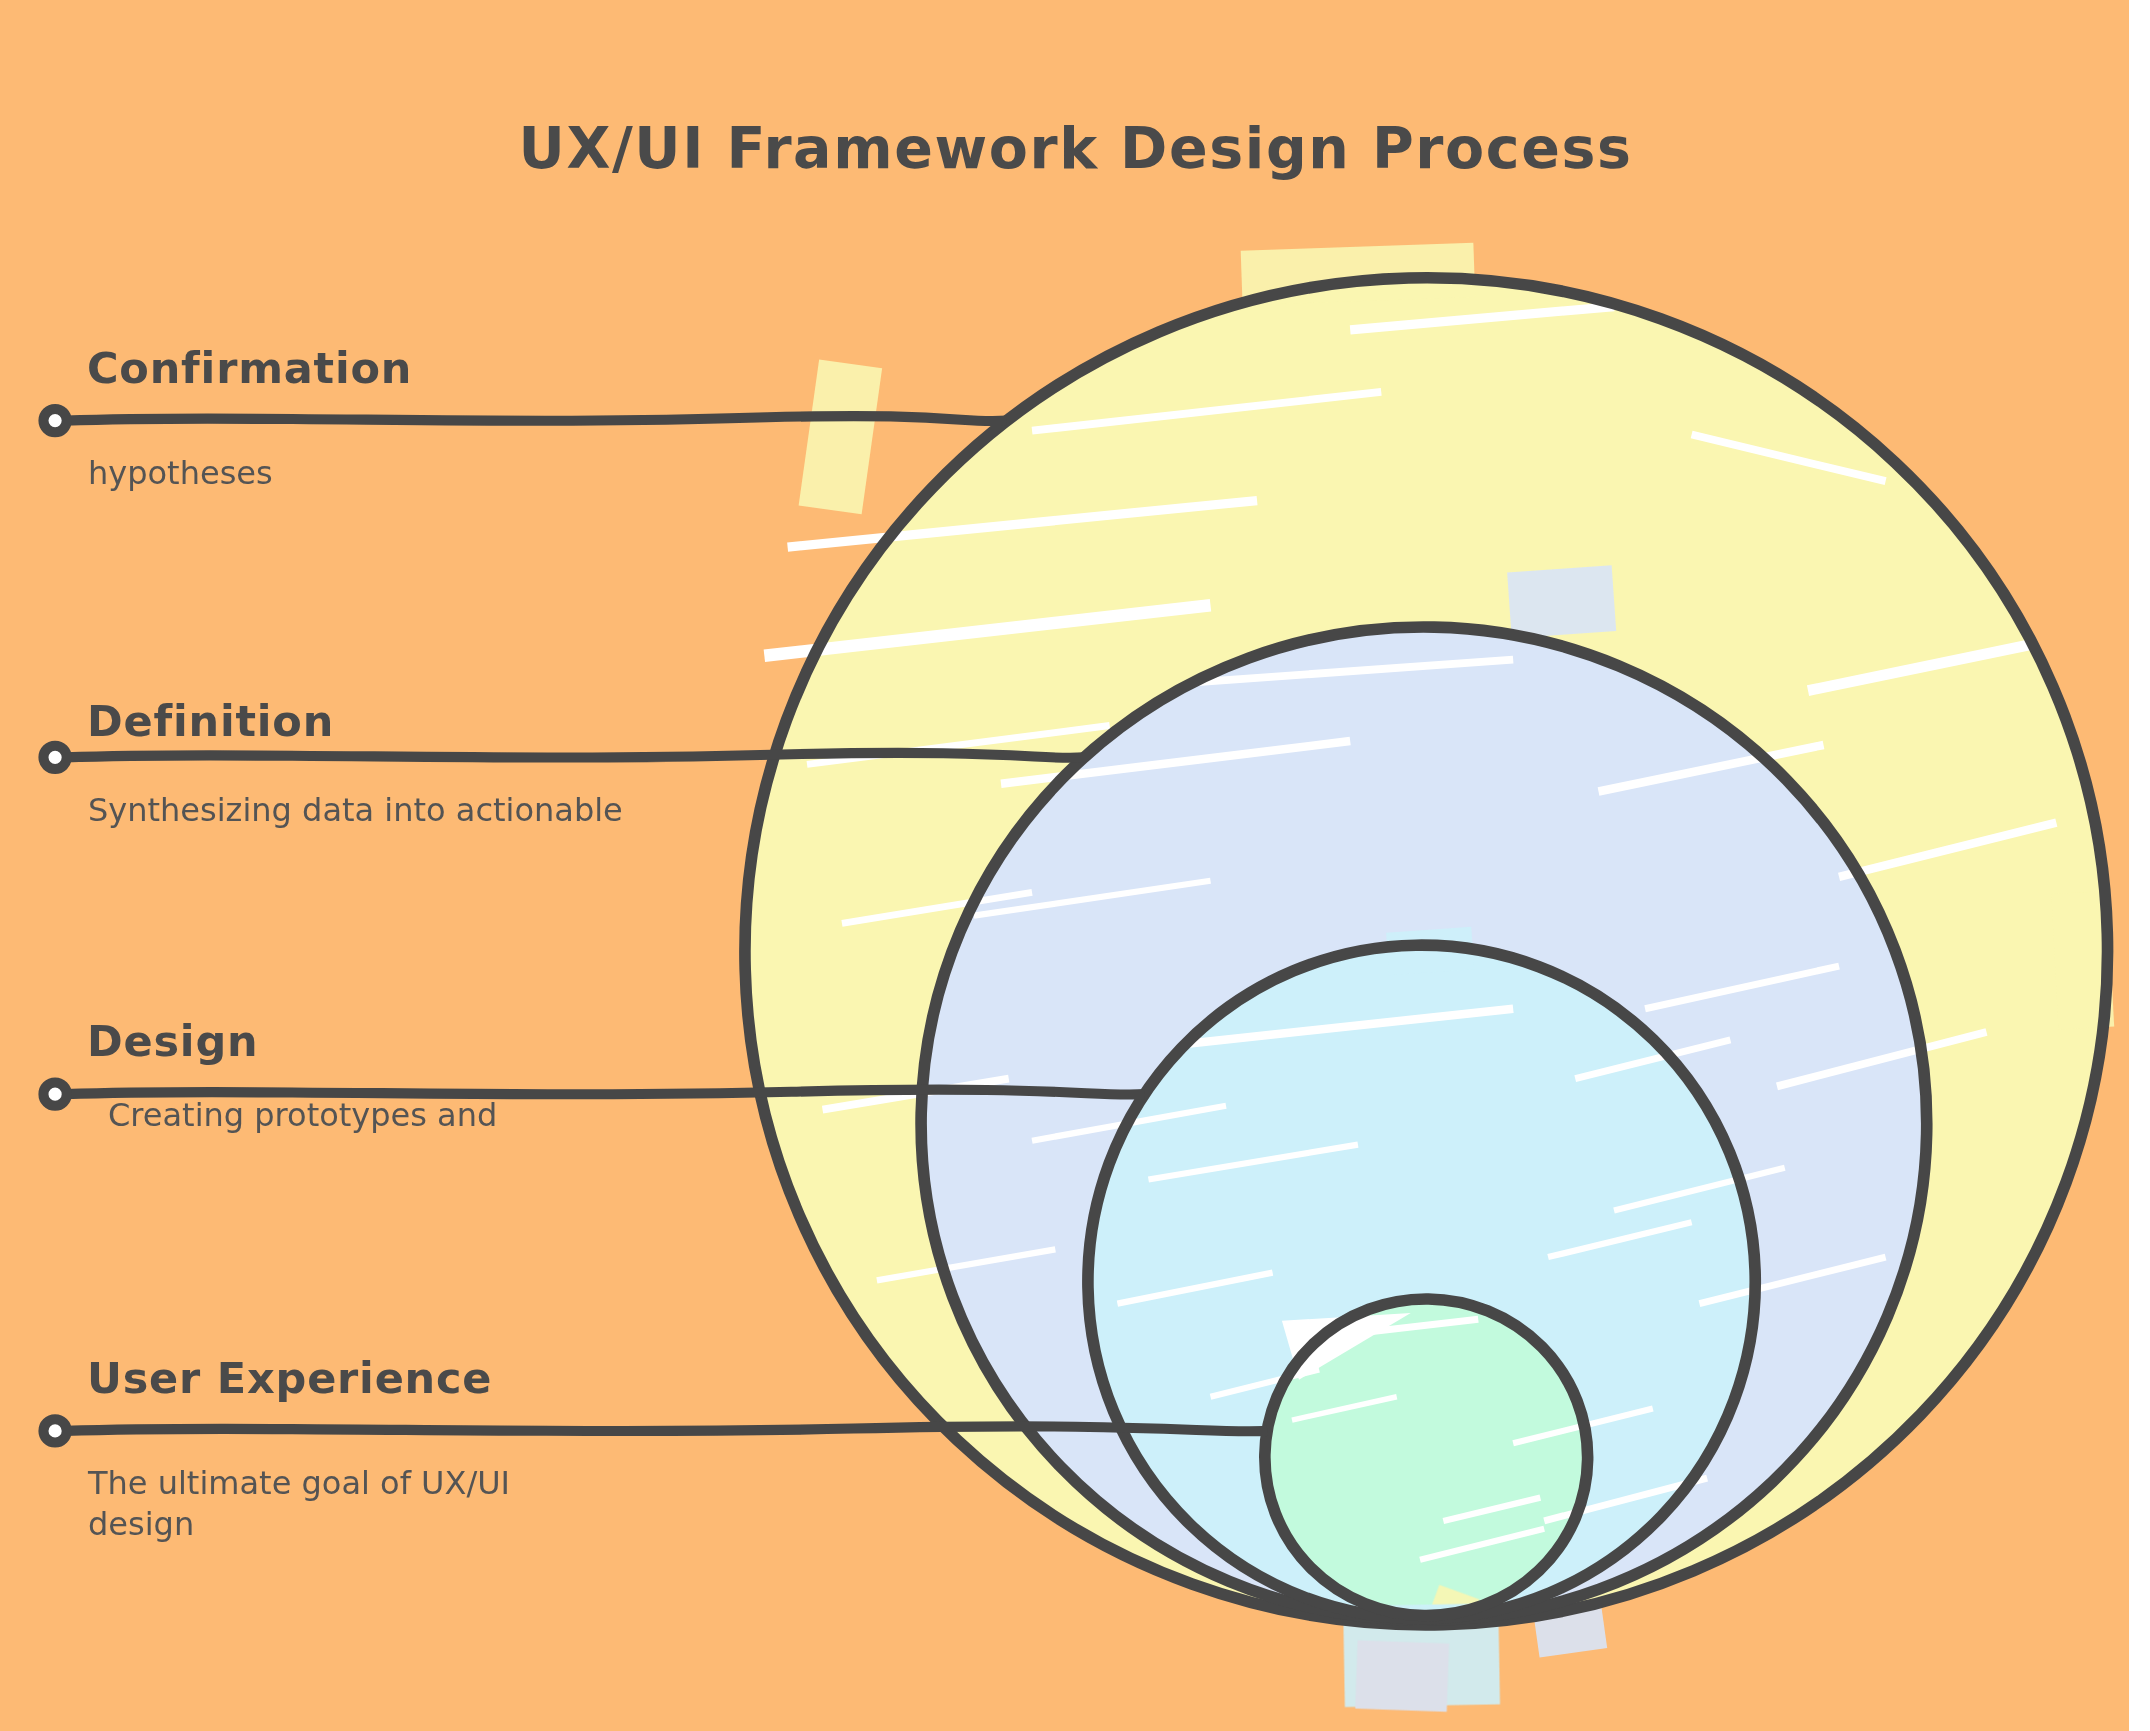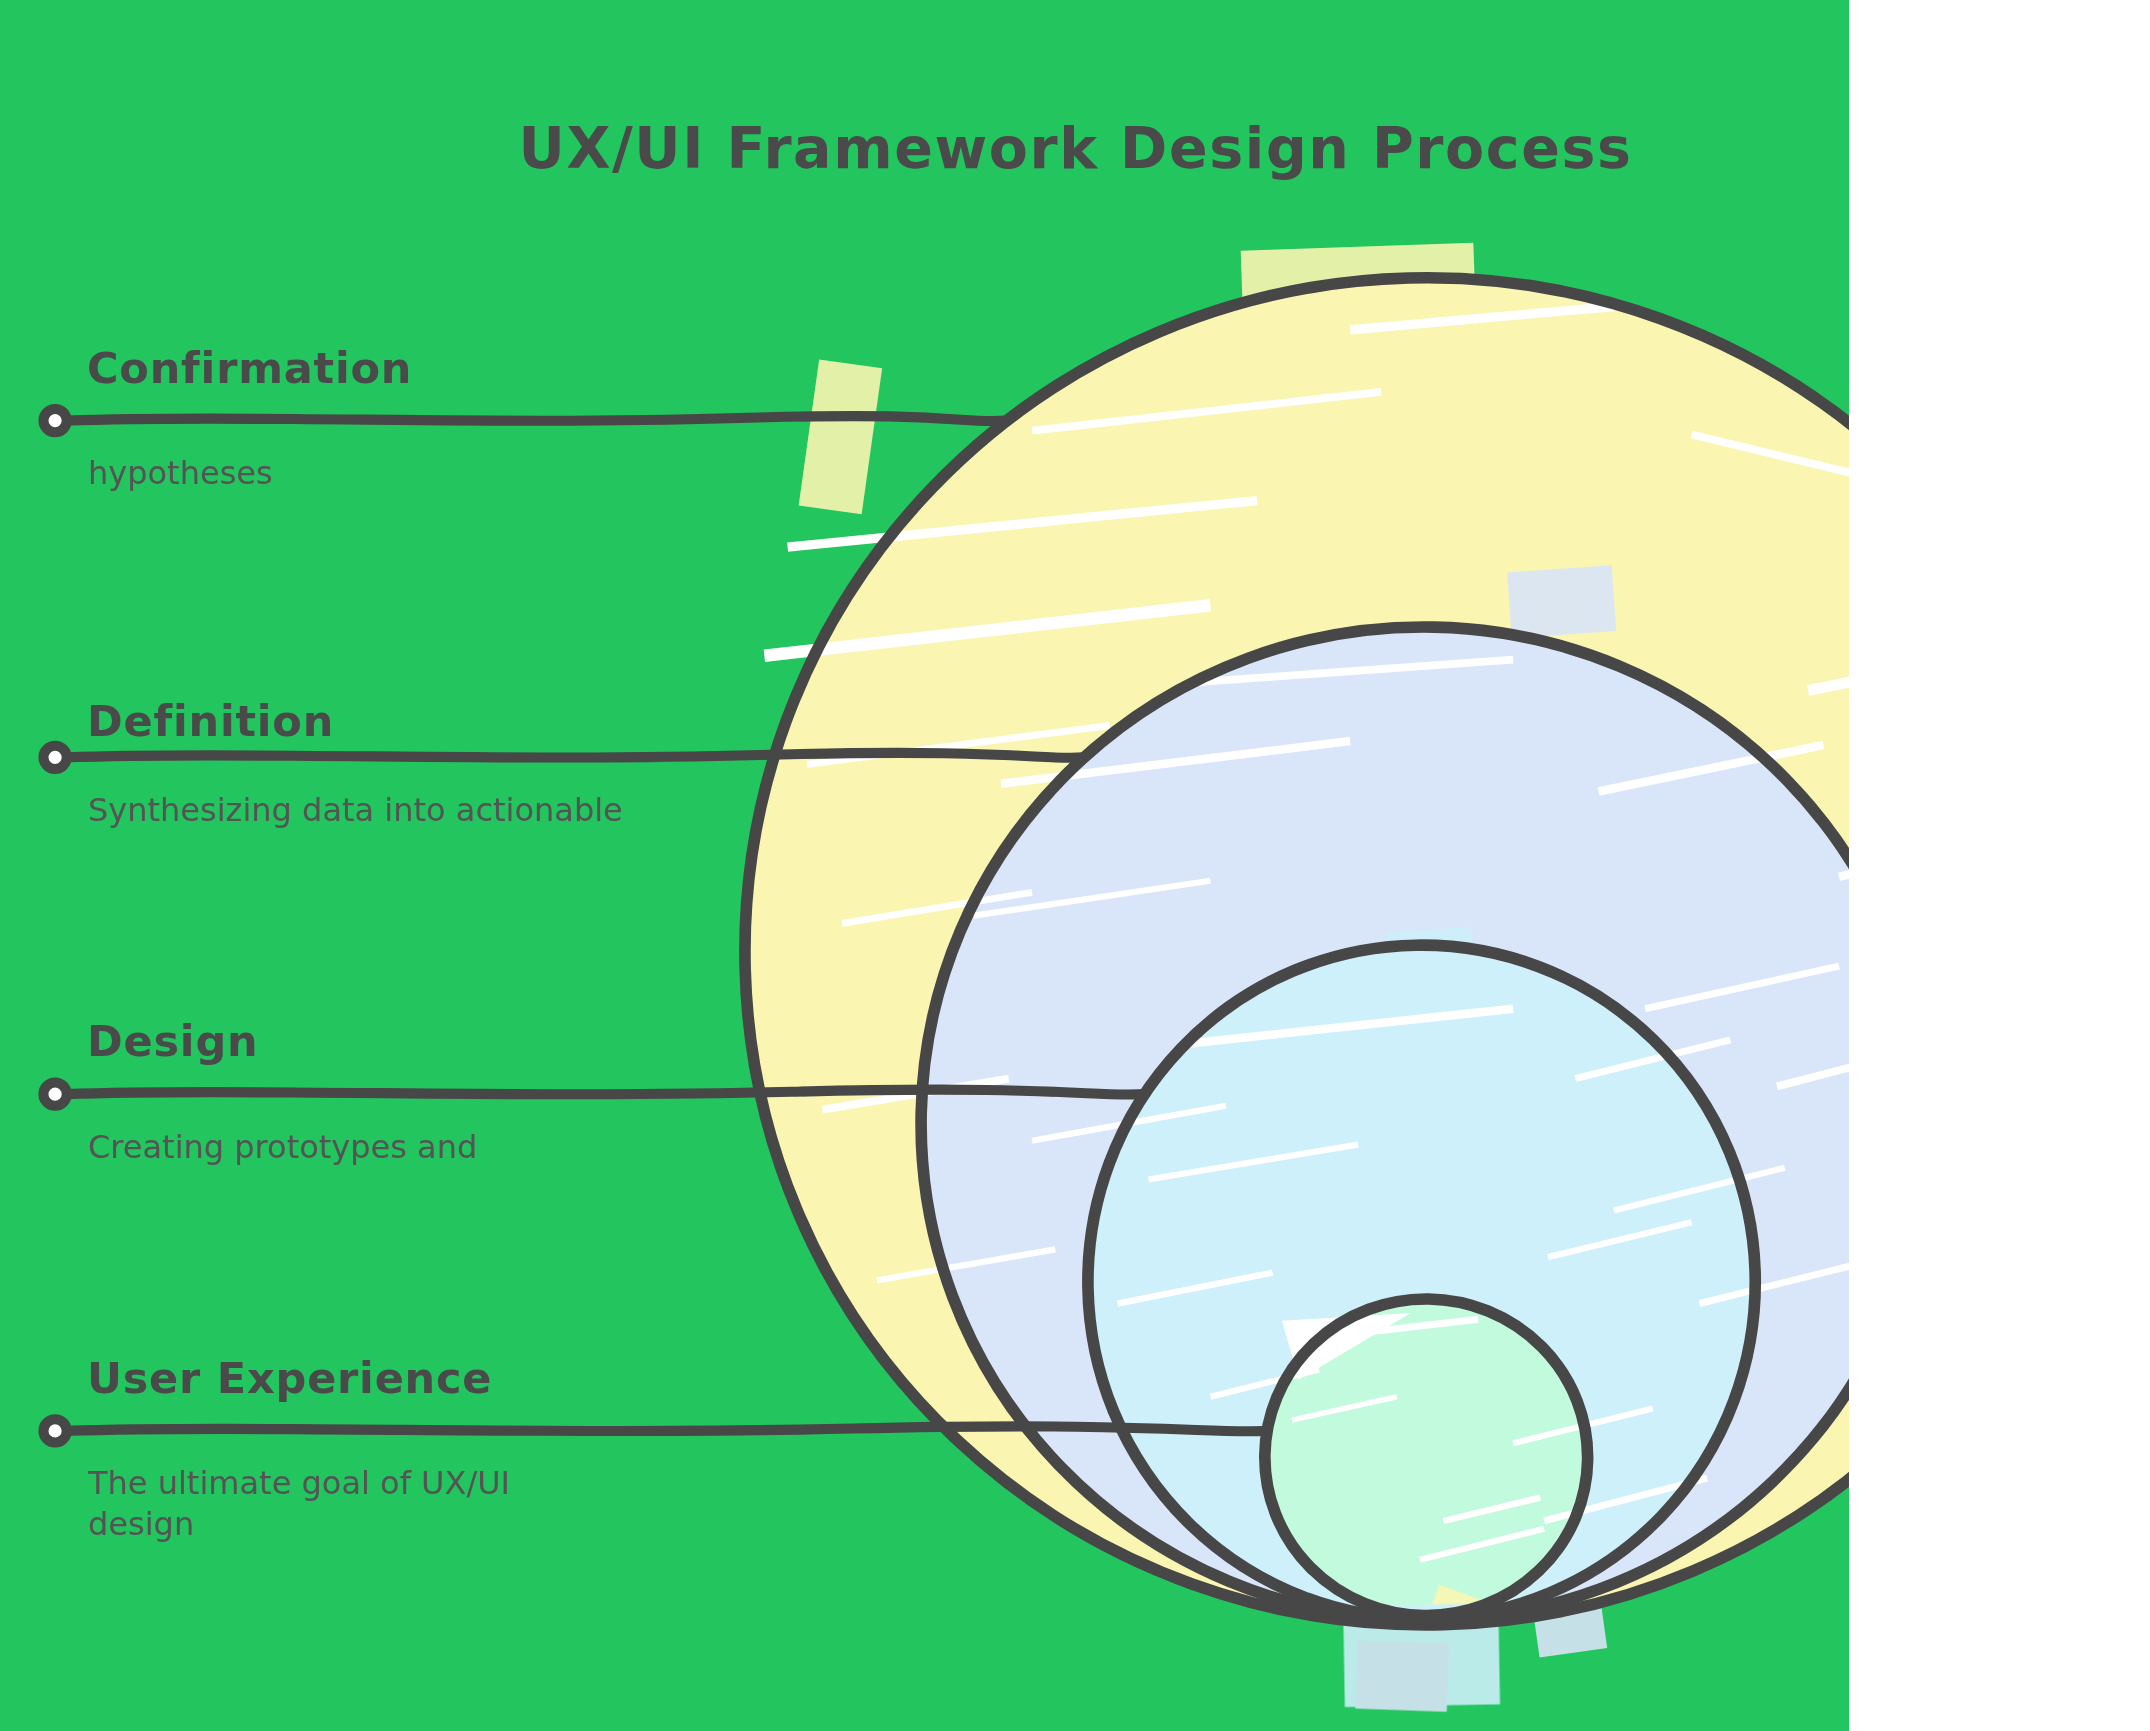--- a/index.html
+++ b/index.html
@@ -2,23 +2,23 @@
 <html style="font-size:12.4px"><head>
 <meta charset="utf-8">
 <style>
   html, body {
     margin: 0;
     padding: 0;
     background: #ffffff;
   }
   .canvas {
     position: relative;
-    width: 1849px;
+    width: 2129px;
     height: 1732px;
-    background: #22c55e;
+    background: #fdba74;
     font-family: "DejaVu Sans", sans-serif;
     overflow: hidden;
   }
   .diagram-svg {
     position: absolute;
     left: 0;
     top: 0;
     width: 2151px;
     height: 1732px;
   }
@@ -49,21 +49,21 @@
     line-height: 1.28;
     color: #545454;
     white-space: nowrap;
   }
   .h-confirmation { top: 343px; }
   .h-definition   { top: 696px; }
   .h-design       { top: 1016px; }
   .h-ux           { top: 1353px; }
   .d-confirmation { top: 453px; }
   .d-definition   { top: 790px; }
-  .d-design       { top: 1127px; }
+  .d-design       { top: 1095px; margin-left: 20px; }
   .d-ux           { top: 1463px; }
 </style>
 </head>
 <body>
 
 <div class="canvas">
 
   <svg class="diagram-svg" viewBox="0 0 2772 2232" xmlns="http://www.w3.org/2000/svg">
 
     <g>

